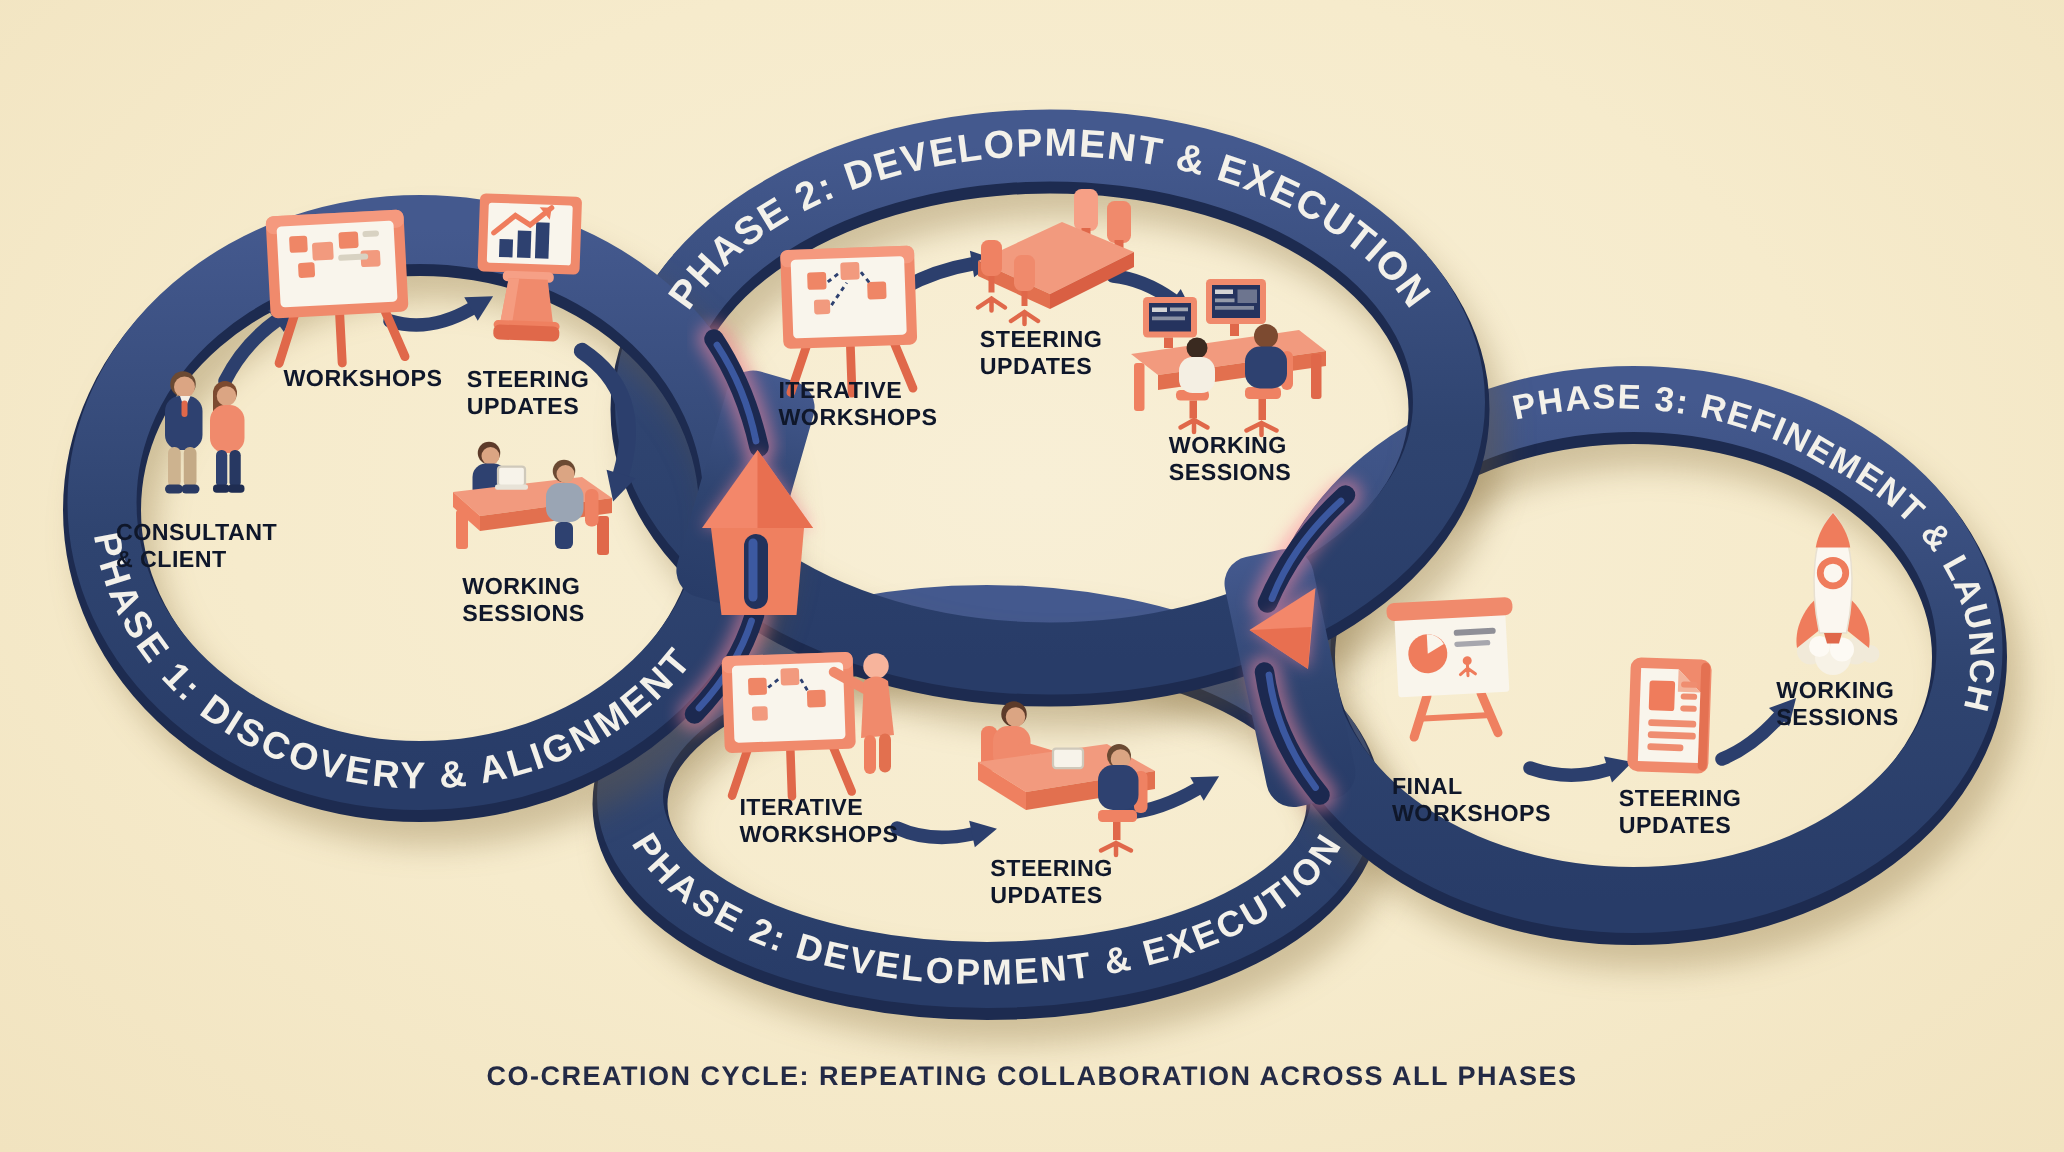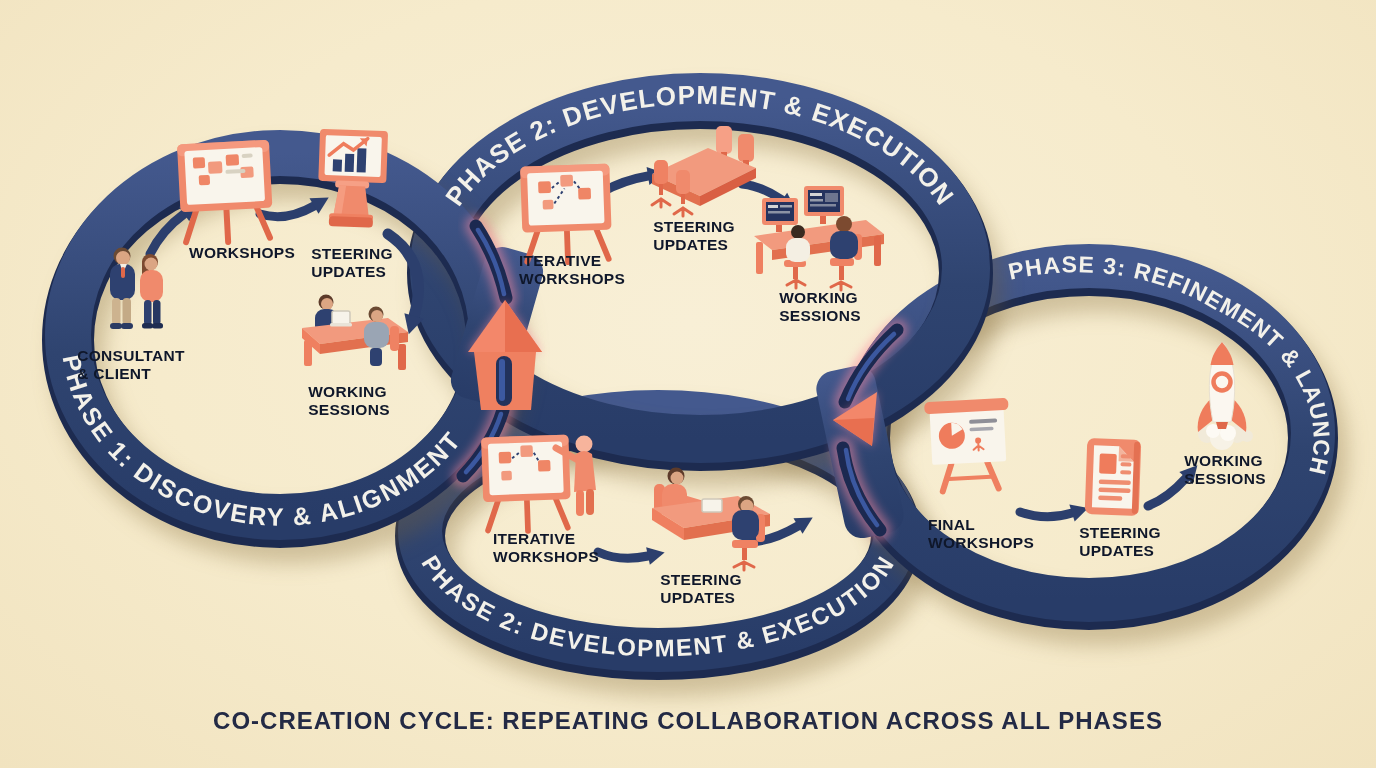--- a/index.html
+++ b/index.html
@@ -18,21 +18,21 @@
   .groove-glow{fill:none;stroke:#ff8aa0;stroke-linecap:round;opacity:.5;}
   .groove-ch{fill:none;stroke:#1c2950;stroke-linecap:round;}
   .groove-in{fill:none;stroke:#3f5da8;stroke-linecap:round;opacity:.9;}
   .node-label{
     position:absolute;transform:translate(-50%,-50%);
     font-size:15.5px;font-weight:bold;line-height:1.15;letter-spacing:.3px;
     color:#0f172a;text-align:left;white-space:pre-line;
   }
   .caption{
     position:absolute;left:50%;top:707px;transform:translateX(-50%);
-    font-size:24px;font-weight:bold;letter-spacing:1px;color:#232a45;white-space:nowrap;
+    font-size:18px;font-weight:bold;letter-spacing:1px;color:#232a45;white-space:nowrap;
   }
   .shadowed{filter:drop-shadow(10px 16px 10px rgba(120,92,40,.30));}
 </style>
 </head>
 <body>
 
 <div id="stage">
 <svg width="1376" height="768" viewBox="0 0 1376 768">
   <defs>
     <linearGradient id="ringG" x1="0" y1="0" x2="0" y2="1">

